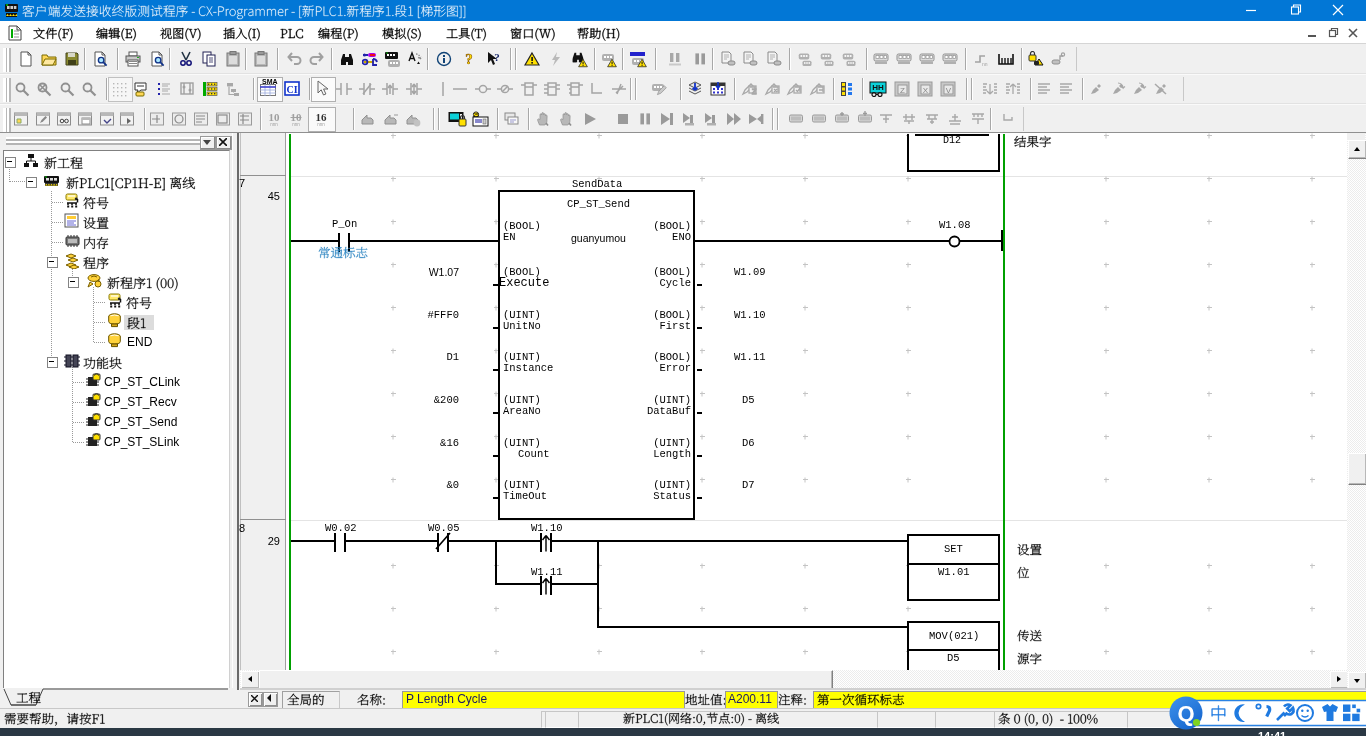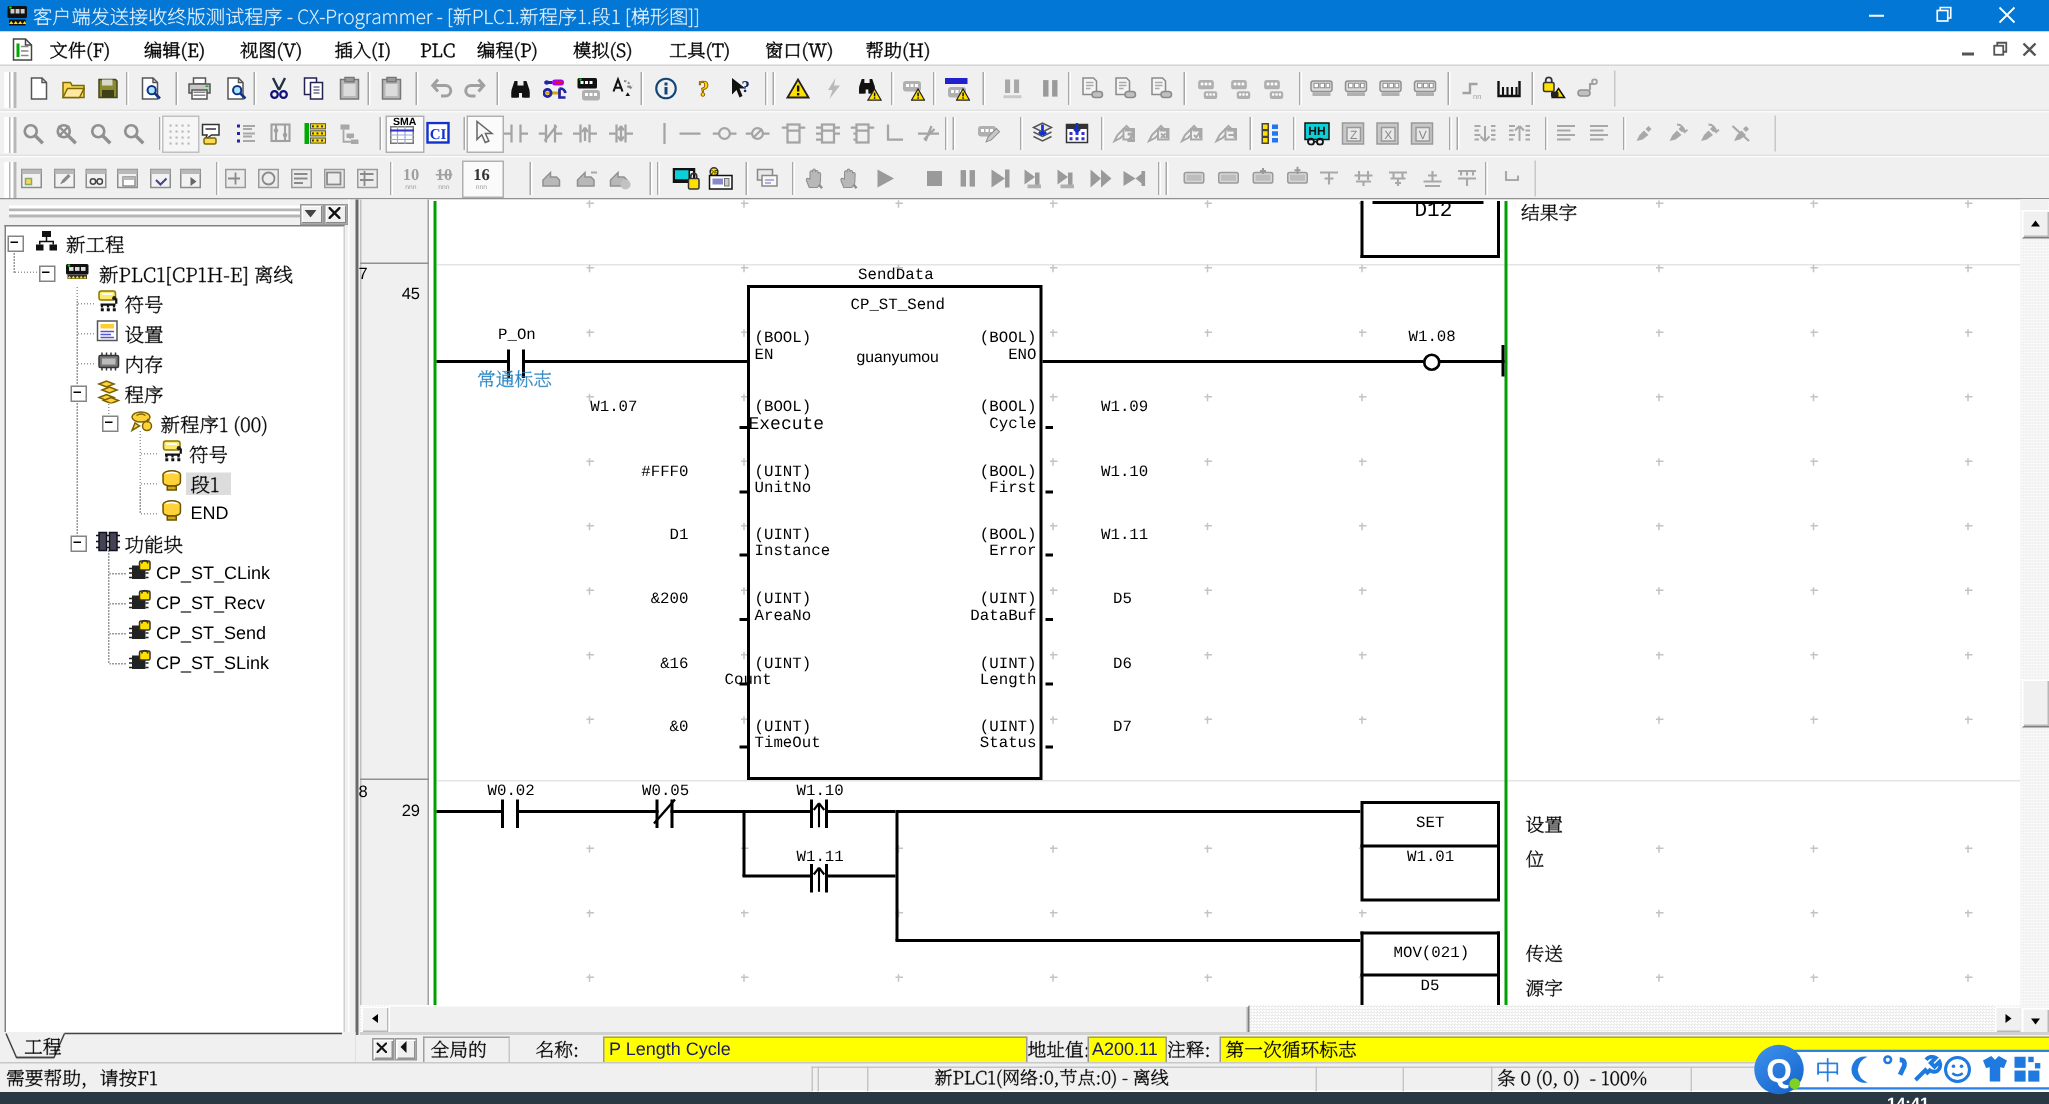--- a/index.html
+++ b/index.html
@@ -1134,41 +1134,41 @@
 <div style="position:absolute;left:1003px;top:134px;width:2px;height:536px;background:#00a000;"></div>
 <div style="position:absolute;left:239px;top:178px;font-family:'Liberation Sans',sans-serif;font-size:11px;color:#000;line-height:11px;white-space:pre">7</div>
 <div style="position:absolute;left:262px;top:191px;font-family:'Liberation Sans',sans-serif;font-size:11px;color:#000;line-height:11px;white-space:pre;width:18px;text-align:right">45</div>
 <div style="position:absolute;left:239px;top:523px;font-family:'Liberation Sans',sans-serif;font-size:11px;color:#000;line-height:11px;white-space:pre">8</div>
 <div style="position:absolute;left:262px;top:536px;font-family:'Liberation Sans',sans-serif;font-size:11px;color:#000;line-height:11px;white-space:pre;width:18px;text-align:right">29</div>
 <svg style="position:absolute;left:0;top:0" width="1366" height="736" viewBox="0 0 1366 736">
     <path d="M391 135.5h5M393 133.5v5 M494 135.5h5M496 133.5v5 M597 135.5h5M599 133.5v5 M700 135.5h5M702 133.5v5 M803 135.5h5M805 133.5v5 M906 135.5h5M908 133.5v5 M1104 135.5h5M1106 133.5v5 M1207 135.5h5M1209 133.5v5 M1310 135.5h5M1312 133.5v5 M391 178.5h5M393 176.5v5 M494 178.5h5M496 176.5v5 M597 178.5h5M599 176.5v5 M700 178.5h5M702 176.5v5 M803 178.5h5M805 176.5v5 M906 178.5h5M908 176.5v5 M1104 178.5h5M1106 176.5v5 M1207 178.5h5M1209 176.5v5 M1310 178.5h5M1312 176.5v5 M391 221.5h5M393 219.5v5 M494 221.5h5M496 219.5v5 M597 221.5h5M599 219.5v5 M700 221.5h5M702 219.5v5 M803 221.5h5M805 219.5v5 M906 221.5h5M908 219.5v5 M1104 221.5h5M1106 219.5v5 M1207 221.5h5M1209 219.5v5 M1310 221.5h5M1312 219.5v5 M391 264.5h5M393 262.5v5 M494 264.5h5M496 262.5v5 M597 264.5h5M599 262.5v5 M700 264.5h5M702 262.5v5 M803 264.5h5M805 262.5v5 M906 264.5h5M908 262.5v5 M1104 264.5h5M1106 262.5v5 M1207 264.5h5M1209 262.5v5 M1310 264.5h5M1312 262.5v5 M391 307.5h5M393 305.5v5 M494 307.5h5M496 305.5v5 M597 307.5h5M599 305.5v5 M700 307.5h5M702 305.5v5 M803 307.5h5M805 305.5v5 M906 307.5h5M908 305.5v5 M1104 307.5h5M1106 305.5v5 M1207 307.5h5M1209 305.5v5 M1310 307.5h5M1312 305.5v5 M391 350.5h5M393 348.5v5 M494 350.5h5M496 348.5v5 M597 350.5h5M599 348.5v5 M700 350.5h5M702 348.5v5 M803 350.5h5M805 348.5v5 M906 350.5h5M908 348.5v5 M1104 350.5h5M1106 348.5v5 M1207 350.5h5M1209 348.5v5 M1310 350.5h5M1312 348.5v5 M391 393.5h5M393 391.5v5 M494 393.5h5M496 391.5v5 M597 393.5h5M599 391.5v5 M700 393.5h5M702 391.5v5 M803 393.5h5M805 391.5v5 M906 393.5h5M908 391.5v5 M1104 393.5h5M1106 391.5v5 M1207 393.5h5M1209 391.5v5 M1310 393.5h5M1312 391.5v5 M391 436.5h5M393 434.5v5 M494 436.5h5M496 434.5v5 M597 436.5h5M599 434.5v5 M700 436.5h5M702 434.5v5 M803 436.5h5M805 434.5v5 M906 436.5h5M908 434.5v5 M1104 436.5h5M1106 434.5v5 M1207 436.5h5M1209 434.5v5 M1310 436.5h5M1312 434.5v5 M391 479.5h5M393 477.5v5 M494 479.5h5M496 477.5v5 M597 479.5h5M599 477.5v5 M700 479.5h5M702 477.5v5 M803 479.5h5M805 477.5v5 M906 479.5h5M908 477.5v5 M1104 479.5h5M1106 477.5v5 M1207 479.5h5M1209 477.5v5 M1310 479.5h5M1312 477.5v5 M391 565.5h5M393 563.5v5 M494 565.5h5M496 563.5v5 M597 565.5h5M599 563.5v5 M700 565.5h5M702 563.5v5 M803 565.5h5M805 563.5v5 M906 565.5h5M908 563.5v5 M1104 565.5h5M1106 563.5v5 M1207 565.5h5M1209 563.5v5 M1310 565.5h5M1312 563.5v5 M391 608.5h5M393 606.5v5 M494 608.5h5M496 606.5v5 M597 608.5h5M599 606.5v5 M700 608.5h5M702 606.5v5 M803 608.5h5M805 606.5v5 M906 608.5h5M908 606.5v5 M1104 608.5h5M1106 606.5v5 M1207 608.5h5M1209 606.5v5 M1310 608.5h5M1312 606.5v5 M391 651.5h5M393 649.5v5 M494 651.5h5M496 649.5v5 M597 651.5h5M599 649.5v5 M700 651.5h5M702 649.5v5 M803 651.5h5M805 649.5v5 M906 651.5h5M908 649.5v5 M1104 651.5h5M1106 649.5v5 M1207 651.5h5M1209 649.5v5 M1310 651.5h5M1312 649.5v5" stroke="#c4c4c4" stroke-width="1"></path>
   </svg>
 <div style="position:absolute;left:907px;top:134px;width:89px;height:36px;background:#fff;border-left:2px solid #000;border-right:2px solid #000;border-bottom:2px solid #000;"></div>
 <div style="position:absolute;left:915px;top:134px;width:74px;height:2px;background:#000;"></div>
-<div style="position:absolute;left:943px;top:136px;font-family:'Liberation Mono',monospace;font-size:14px;color:#000;line-height:10.5px;white-space:pre">D12</div>
+<div style="position:absolute;left:943px;top:136px;font-family:'Liberation Mono',monospace;font-size:10px;color:#000;line-height:10.5px;white-space:pre">D12</div>
 <svg style="position:absolute;left:1014px;top:131.6px;overflow:visible" width="40" height="18" viewBox="0 0 40 18">
     <path fill="#000" stroke="#000" stroke-width="0.28" d="M5.7 10.4 6.4 10.8H10.4L10.7 10.4L11.5 11.0Q11.4 11.1 11.3 11.1Q11.2 11.2 11.0 11.2V15.0Q11.0 15.1 10.9 15.2Q10.7 15.2 10.5 15.2H10.5V11.1H6.2V15.1Q6.2 15.2 6.1 15.2Q6.0 15.3 5.8 15.3H5.7V10.8ZM10.7 14.1V14.4H5.9V14.1ZM9.2 4.1Q9.2 4.2 9.1 4.3Q8.9 4.4 8.7 4.5V9.2H8.2V4.0ZM10.8 8.4Q10.8 8.4 10.9 8.5Q11.1 8.6 11.3 8.8Q11.6 9.0 11.7 9.2Q11.7 9.4 11.4 9.4H5.5L5.4 9.0H10.3ZM11.2 5.7Q11.2 5.7 11.3 5.8Q11.4 5.9 11.5 6.0Q11.7 6.1 11.8 6.2Q12.0 6.4 12.1 6.5Q12.1 6.7 11.8 6.7H4.9L4.8 6.3H10.7ZM4.9 7.1Q4.9 7.2 4.7 7.2Q4.5 7.2 4.2 7.1L4.6 7.0Q4.3 7.4 3.9 8.0Q3.5 8.5 3.0 9.0Q2.5 9.6 2.0 10.1Q1.4 10.7 0.9 11.1L0.9 10.9H1.3Q1.2 11.3 1.1 11.5Q1.0 11.7 0.8 11.7L0.5 10.8Q0.5 10.8 0.6 10.8Q0.7 10.7 0.8 10.7Q1.2 10.3 1.7 9.8Q2.2 9.2 2.6 8.6Q3.1 8.0 3.5 7.5Q3.8 6.9 4.1 6.5ZM3.8 4.5Q3.7 4.6 3.6 4.7Q3.4 4.8 3.1 4.6L3.4 4.6Q3.2 4.9 2.9 5.3Q2.7 5.8 2.3 6.2Q2.0 6.7 1.6 7.1Q1.2 7.5 0.9 7.9L0.9 7.7H1.3Q1.2 8.1 1.1 8.3Q0.9 8.5 0.8 8.5L0.5 7.6Q0.5 7.6 0.6 7.6Q0.7 7.6 0.7 7.5Q1.0 7.2 1.4 6.8Q1.7 6.3 2.0 5.8Q2.2 5.3 2.5 4.9Q2.7 4.4 2.9 4.1ZM0.6 13.6Q1.0 13.5 1.7 13.3Q2.4 13.2 3.3 12.9Q4.1 12.6 5.0 12.4L5.1 12.6Q4.4 12.9 3.4 13.3Q2.5 13.7 1.3 14.2Q1.3 14.4 1.1 14.5ZM0.6 10.9Q1.0 10.9 1.6 10.8Q2.2 10.7 3.1 10.5Q3.9 10.4 4.8 10.3L4.8 10.5Q4.2 10.7 3.1 11.0Q2.1 11.3 0.9 11.6ZM0.6 7.7Q0.9 7.7 1.4 7.7Q1.9 7.7 2.4 7.6Q3.0 7.6 3.6 7.6L3.6 7.8Q3.4 7.9 2.9 8.0Q2.5 8.1 2.0 8.2Q1.4 8.3 0.9 8.4Z M13.1 10.6H22.8L23.4 9.9Q23.4 9.9 23.5 10.0Q23.6 10.0 23.7 10.2Q23.9 10.3 24.1 10.4Q24.2 10.6 24.4 10.7Q24.4 10.8 24.3 10.9Q24.2 10.9 24.1 10.9H13.2ZM18.0 10.6H18.6V10.8Q17.7 12.1 16.2 13.2Q14.8 14.2 13.1 15.0L12.9 14.7Q14.0 14.2 14.9 13.6Q15.9 12.9 16.7 12.1Q17.4 11.4 18.0 10.6ZM19.1 10.6Q19.6 11.2 20.2 11.8Q20.8 12.3 21.5 12.8Q22.3 13.3 23.0 13.7Q23.8 14.1 24.5 14.3L24.5 14.4Q24.3 14.5 24.2 14.6Q24.0 14.7 24.0 14.9Q23.0 14.5 22.1 13.9Q21.1 13.2 20.3 12.4Q19.5 11.6 18.9 10.7ZM18.4 4.6H19.0V15.1Q19.0 15.1 18.9 15.2Q18.7 15.3 18.5 15.3H18.4ZM14.8 4.6V4.3L15.4 4.6H22.4V5.0H15.3V9.5Q15.3 9.5 15.3 9.5Q15.2 9.6 15.1 9.6Q15.0 9.7 14.9 9.7H14.8ZM22.1 4.6H22.0L22.4 4.2L23.2 4.8Q23.1 4.9 23.0 5.0Q22.9 5.0 22.7 5.1V9.3Q22.7 9.4 22.6 9.4Q22.5 9.5 22.4 9.5Q22.3 9.6 22.2 9.6H22.1ZM15.1 6.6H22.4V7.0H15.1ZM15.1 8.7H22.4V9.1H15.1Z M35.6 5.9 36.1 5.4 36.9 6.2Q36.9 6.3 36.8 6.3Q36.6 6.3 36.5 6.3Q36.2 6.7 35.8 7.1Q35.4 7.5 35.1 7.8L34.9 7.7Q35.0 7.4 35.2 7.1Q35.4 6.8 35.5 6.4Q35.7 6.1 35.8 5.9ZM27.1 5.3Q27.3 5.9 27.2 6.4Q27.1 6.9 26.9 7.3Q26.8 7.6 26.5 7.7Q26.4 7.8 26.2 7.9Q26.1 7.9 25.9 7.9Q25.8 7.9 25.7 7.8Q25.6 7.6 25.7 7.5Q25.8 7.3 26.0 7.2Q26.2 7.1 26.5 6.8Q26.7 6.5 26.8 6.1Q26.9 5.7 26.9 5.3ZM35.9 5.9V6.2H26.9V5.9ZM30.6 3.9Q31.1 4.1 31.4 4.4Q31.7 4.6 31.9 4.8Q32.0 5.1 32.0 5.2Q32.0 5.4 32.0 5.6Q31.9 5.7 31.8 5.7Q31.6 5.7 31.5 5.6Q31.4 5.2 31.1 4.8Q30.8 4.3 30.4 4.0ZM33.4 7.7 33.9 7.2 34.7 8.0Q34.7 8.1 34.5 8.1Q34.4 8.1 34.2 8.1Q33.7 8.5 33.0 8.9Q32.2 9.3 31.5 9.6H31.2Q31.7 9.3 32.1 9.0Q32.6 8.7 33.0 8.3Q33.4 7.9 33.6 7.7ZM32.0 9.4Q31.9 9.6 31.5 9.7V14.3Q31.5 14.6 31.4 14.8Q31.4 15.0 31.1 15.1Q30.9 15.2 30.4 15.3Q30.3 15.2 30.3 15.1Q30.2 15.0 30.1 14.9Q29.9 14.8 29.6 14.7Q29.3 14.7 28.9 14.7V14.4Q28.9 14.4 29.1 14.5Q29.3 14.5 29.6 14.5Q30.0 14.5 30.2 14.5Q30.5 14.6 30.6 14.6Q30.8 14.6 30.9 14.5Q31.0 14.4 31.0 14.3V9.2ZM35.9 10.1Q35.9 10.1 36.0 10.2Q36.1 10.3 36.2 10.4Q36.4 10.6 36.5 10.7Q36.7 10.8 36.9 11.0Q36.8 11.2 36.5 11.2H25.7L25.6 10.8H35.3ZM34.0 7.7V8.1H27.8L27.7 7.7Z"></path>
   </svg>
 <div style="position:absolute;left:291px;top:240px;width:207px;height:2px;background:#000;"></div>
 <div style="position:absolute;left:340px;top:233px;width:8px;height:20px;background:#fff;"></div>
 <div style="position:absolute;left:338px;top:233px;width:2px;height:19px;background:#000;"></div>
 <div style="position:absolute;left:348px;top:233px;width:2px;height:19px;background:#000;"></div>
 <div style="position:absolute;left:332px;top:219px;font-family:'Liberation Mono',monospace;font-size:10.5px;color:#000;line-height:10.5px;white-space:pre">P_On</div>
 <svg style="position:absolute;left:318px;top:243.1px;overflow:visible" width="52" height="18" viewBox="0 0 52 18">
     <path fill="#2b85c2" stroke="#2b85c2" stroke-width="0.3" d="M3.6 9.7H9.0V10.0H3.6ZM3.3 7.7V7.4L3.9 7.7H9.0V8.1H3.8V10.4Q3.8 10.5 3.7 10.5Q3.7 10.6 3.6 10.6Q3.5 10.6 3.4 10.6H3.3ZM8.7 7.7H8.6L8.9 7.3L9.7 8.0Q9.7 8.0 9.6 8.1Q9.4 8.1 9.3 8.2V10.3Q9.3 10.3 9.2 10.4Q9.1 10.4 9.0 10.5Q8.9 10.5 8.8 10.5H8.7ZM2.3 11.4V11.0L2.9 11.4H10.0V11.7H2.9V14.6Q2.9 14.6 2.8 14.6Q2.7 14.7 2.6 14.7Q2.5 14.7 2.4 14.7H2.3ZM2.1 6.2H11.3V6.6H2.1ZM2.0 5.7H2.2Q2.4 6.4 2.3 6.9Q2.2 7.4 2.0 7.7Q1.8 8.1 1.6 8.2Q1.4 8.4 1.2 8.5Q0.9 8.5 0.8 8.4Q0.7 8.2 0.8 8.1Q0.9 7.9 1.0 7.8Q1.4 7.6 1.7 7.0Q2.0 6.4 2.0 5.7ZM10.8 6.2H10.7L11.1 5.8L11.9 6.6Q11.9 6.6 11.7 6.7Q11.6 6.7 11.5 6.7Q11.2 7.0 10.9 7.4Q10.5 7.8 10.2 8.0L10.1 7.9Q10.2 7.7 10.3 7.4Q10.5 7.1 10.6 6.8Q10.8 6.5 10.8 6.2ZM6.0 4.0 7.0 4.1Q7.0 4.2 6.9 4.3Q6.7 4.4 6.5 4.5V6.4H6.0ZM2.9 4.1Q3.4 4.3 3.8 4.6Q4.1 4.9 4.3 5.1Q4.4 5.4 4.5 5.6Q4.5 5.8 4.4 5.9Q4.4 6.1 4.2 6.1Q4.1 6.2 3.9 6.0Q3.9 5.7 3.7 5.4Q3.5 5.1 3.2 4.7Q3.0 4.4 2.7 4.2ZM9.1 4.1 10.0 4.6Q10.0 4.6 9.8 4.7Q9.7 4.8 9.5 4.7Q9.2 5.1 8.8 5.6Q8.3 6.0 7.9 6.4H7.6Q7.8 6.1 8.1 5.7Q8.3 5.3 8.6 4.9Q8.9 4.5 9.1 4.1ZM9.7 11.4H9.5L9.9 11.0L10.8 11.6Q10.7 11.7 10.5 11.7Q10.4 11.8 10.2 11.8V13.8Q10.2 14.0 10.1 14.2Q10.1 14.4 9.8 14.6Q9.6 14.7 9.1 14.7Q9.1 14.6 9.0 14.5Q8.9 14.4 8.8 14.3Q8.7 14.2 8.4 14.2Q8.1 14.1 7.7 14.1V13.9Q7.7 13.9 7.9 13.9Q8.1 13.9 8.4 13.9Q8.7 13.9 9.0 13.9Q9.2 13.9 9.3 13.9Q9.5 13.9 9.6 13.9Q9.7 13.8 9.7 13.7ZM6.0 9.8H6.5V15.0Q6.5 15.1 6.4 15.1Q6.4 15.2 6.3 15.2Q6.2 15.3 6.0 15.3H6.0Z M22.9 7.0 23.2 6.6 24.1 7.3Q24.1 7.4 23.9 7.4Q23.7 7.5 23.6 7.5V12.8Q23.6 13.0 23.5 13.2Q23.4 13.4 23.2 13.5Q23.0 13.7 22.6 13.7Q22.6 13.6 22.5 13.5Q22.5 13.4 22.4 13.3Q22.2 13.2 22.0 13.2Q21.8 13.1 21.5 13.1V12.9Q21.5 12.9 21.6 12.9Q21.8 12.9 22.0 12.9Q22.2 12.9 22.4 12.9Q22.6 13.0 22.7 13.0Q22.9 13.0 22.9 12.9Q23.0 12.8 23.0 12.7V7.0ZM18.3 5.4Q19.2 5.6 19.8 5.8Q20.4 6.0 20.7 6.2Q21.1 6.4 21.2 6.5Q21.4 6.7 21.4 6.9Q21.4 7.0 21.4 7.1Q21.3 7.2 21.1 7.2Q21.0 7.2 20.9 7.1Q20.5 6.7 19.8 6.3Q19.1 5.9 18.2 5.6ZM22.5 4.5 22.9 4.1 23.7 4.8Q23.6 4.9 23.5 4.9Q23.4 4.9 23.1 4.9Q22.9 5.2 22.4 5.5Q22.0 5.7 21.5 6.0Q21.0 6.2 20.6 6.4L20.4 6.3Q20.8 6.0 21.2 5.7Q21.6 5.4 22.0 5.1Q22.4 4.8 22.6 4.5ZM23.0 4.5V4.9H17.1L17.0 4.5ZM20.6 13.2Q20.6 13.2 20.4 13.3Q20.3 13.4 20.1 13.4H20.0V7.0H20.6ZM23.1 10.7V11.1H17.3V10.7ZM23.1 8.9V9.3H17.3V8.9ZM17.6 13.4Q17.6 13.5 17.6 13.5Q17.5 13.6 17.4 13.6Q17.3 13.6 17.2 13.6H17.1V7.0V6.7L17.7 7.0H23.2V7.4H17.6ZM15.2 12.6Q15.3 12.6 15.4 12.7Q15.5 12.7 15.6 12.8Q16.2 13.5 16.9 13.8Q17.6 14.1 18.4 14.2Q19.3 14.3 20.4 14.3Q21.5 14.3 22.5 14.3Q23.4 14.3 24.6 14.3V14.4Q24.3 14.5 24.2 14.6Q24.1 14.7 24.0 14.9Q23.4 14.9 22.8 14.9Q22.2 14.9 21.6 14.9Q21.0 14.9 20.2 14.9Q19.1 14.9 18.2 14.8Q17.4 14.6 16.7 14.2Q16.0 13.8 15.4 13.1Q15.3 13.0 15.2 13.0Q15.1 13.0 15.0 13.1Q14.9 13.3 14.6 13.6Q14.3 13.9 14.1 14.3Q13.8 14.6 13.6 14.9Q13.6 15.0 13.6 15.0Q13.6 15.1 13.5 15.2L12.9 14.5Q13.2 14.2 13.5 13.9Q13.9 13.6 14.2 13.3Q14.5 13.0 14.8 12.8Q15.1 12.6 15.2 12.6ZM13.8 4.2Q14.4 4.6 14.8 5.0Q15.2 5.4 15.4 5.7Q15.6 6.0 15.7 6.3Q15.7 6.6 15.7 6.7Q15.6 6.9 15.5 6.9Q15.3 6.9 15.2 6.8Q15.1 6.4 14.8 6.0Q14.6 5.5 14.2 5.0Q13.9 4.6 13.7 4.2ZM15.4 12.8 14.9 13.1V8.5H13.1L13.1 8.1H14.7L15.1 7.6L16.0 8.4Q15.9 8.4 15.8 8.5Q15.7 8.6 15.4 8.6Z M33.3 14.3Q33.3 14.5 33.2 14.7Q33.2 14.9 33.0 15.1Q32.7 15.2 32.3 15.3Q32.3 15.2 32.2 15.0Q32.1 14.9 32.0 14.8Q31.9 14.7 31.7 14.7Q31.4 14.6 31.0 14.6V14.4Q31.0 14.4 31.2 14.4Q31.4 14.4 31.7 14.4Q31.9 14.5 32.2 14.5Q32.4 14.5 32.5 14.5Q32.6 14.5 32.7 14.4Q32.8 14.4 32.8 14.2V8.1H33.3ZM31.8 10.0Q31.7 10.1 31.6 10.1Q31.5 10.2 31.3 10.2Q31.1 10.8 30.8 11.5Q30.4 12.3 30.0 13.0Q29.6 13.7 29.0 14.3L28.8 14.2Q29.3 13.5 29.7 12.7Q30.1 12.0 30.3 11.1Q30.6 10.3 30.7 9.7ZM34.5 9.8Q35.3 10.5 35.8 11.1Q36.3 11.7 36.6 12.2Q36.8 12.8 36.9 13.2Q37.0 13.6 37.0 13.8Q36.9 14.1 36.8 14.1Q36.6 14.2 36.5 14.0Q36.4 13.5 36.2 13.0Q35.9 12.4 35.6 11.9Q35.3 11.3 35.0 10.8Q34.6 10.2 34.3 9.8ZM36.0 7.5Q36.0 7.5 36.1 7.5Q36.2 7.6 36.3 7.7Q36.5 7.8 36.6 8.0Q36.8 8.1 36.9 8.2Q36.9 8.3 36.8 8.4Q36.7 8.4 36.6 8.4H29.6L29.5 8.1H35.5ZM35.4 4.6Q35.4 4.6 35.5 4.6Q35.5 4.7 35.7 4.8Q35.8 4.9 36.0 5.1Q36.1 5.2 36.2 5.3Q36.2 5.5 35.9 5.5H30.3L30.2 5.1H34.9ZM28.0 8.5Q28.5 8.8 28.9 9.1Q29.2 9.4 29.4 9.7Q29.6 10.0 29.6 10.2Q29.6 10.4 29.6 10.5Q29.5 10.7 29.3 10.7Q29.2 10.7 29.0 10.6Q28.9 10.3 28.8 9.9Q28.6 9.5 28.3 9.2Q28.1 8.8 27.8 8.6ZM28.4 4.1Q28.4 4.2 28.3 4.3Q28.2 4.4 28.0 4.4V15.0Q28.0 15.1 27.9 15.1Q27.8 15.2 27.7 15.2Q27.6 15.3 27.6 15.3H27.4V4.0ZM27.9 7.0Q27.6 8.6 27.0 10.1Q26.4 11.5 25.5 12.7L25.3 12.6Q25.8 11.8 26.2 10.8Q26.6 9.9 26.9 8.8Q27.1 7.8 27.3 6.8H27.9ZM29.1 6.2Q29.1 6.2 29.2 6.3Q29.4 6.4 29.6 6.6Q29.8 6.8 30.0 7.0Q29.9 7.2 29.7 7.2H25.7L25.6 6.8H28.6Z M42.1 10.5Q42.1 10.8 41.7 10.8V14.0Q41.7 14.2 41.9 14.3Q42.0 14.3 42.5 14.3H44.3Q45.0 14.3 45.5 14.3Q46.0 14.3 46.1 14.3Q46.3 14.3 46.3 14.2Q46.4 14.2 46.4 14.1Q46.5 13.9 46.6 13.5Q46.6 13.1 46.7 12.5H46.9L46.9 14.2Q47.1 14.2 47.2 14.3Q47.3 14.3 47.3 14.4Q47.3 14.6 47.2 14.6Q47.0 14.7 46.8 14.8Q46.5 14.8 45.9 14.8Q45.3 14.9 44.4 14.9H42.5Q41.9 14.9 41.6 14.8Q41.4 14.7 41.3 14.6Q41.2 14.4 41.2 14.1V10.4ZM44.5 4.1Q44.5 4.2 44.3 4.3Q44.2 4.4 44.0 4.4V9.2H43.5V3.9ZM47.3 8.3Q47.3 8.3 47.4 8.4Q47.5 8.5 47.7 8.6Q47.9 8.7 48.0 8.9Q48.2 9.0 48.3 9.1Q48.3 9.2 48.2 9.3Q48.1 9.3 48.0 9.3H39.3L39.2 9.0H46.8ZM48.3 5.5Q48.3 5.5 48.4 5.6Q48.5 5.7 48.7 5.8Q48.8 6.0 49.0 6.1Q49.2 6.2 49.3 6.4Q49.3 6.6 49.0 6.6H38.4L38.3 6.2H47.8ZM40.0 11.0Q40.1 11.8 40.0 12.4Q39.8 13.0 39.6 13.4Q39.3 13.8 39.1 13.9Q38.9 14.1 38.6 14.2Q38.4 14.3 38.3 14.2Q38.2 14.0 38.3 13.9Q38.3 13.7 38.5 13.6Q38.8 13.4 39.0 13.0Q39.3 12.6 39.5 12.1Q39.8 11.6 39.8 11.0ZM47.1 11.0Q47.8 11.3 48.2 11.7Q48.7 12.1 48.9 12.5Q49.2 12.9 49.2 13.2Q49.3 13.5 49.2 13.7Q49.2 13.9 49.0 13.9Q48.9 13.9 48.7 13.8Q48.6 13.4 48.3 12.8Q48.0 12.3 47.7 11.9Q47.3 11.4 46.9 11.1ZM43.2 9.9Q43.9 10.2 44.3 10.6Q44.7 11.0 44.9 11.3Q45.1 11.6 45.2 11.9Q45.2 12.2 45.2 12.4Q45.1 12.6 45.0 12.6Q44.8 12.6 44.7 12.5Q44.6 12.1 44.4 11.6Q44.1 11.2 43.8 10.7Q43.4 10.3 43.1 10.0Z"></path>
   </svg>
 <div style="position:absolute;left:498px;top:190px;width:193px;height:326px;background:#fff;border:2px solid #000;"></div>
 <div style="position:absolute;left:572px;top:179px;font-family:'Liberation Mono',monospace;font-size:10.5px;color:#000;line-height:10.5px;white-space:pre">SendData</div>
 <div style="position:absolute;left:567px;top:199px;font-family:'Liberation Mono',monospace;font-size:10.5px;color:#000;line-height:10.5px;white-space:pre">CP_ST_Send</div>
 <div style="position:absolute;left:503px;top:221px;font-family:'Liberation Mono',monospace;font-size:10.5px;color:#000;line-height:10.5px;white-space:pre">(BOOL)</div>
 <div style="position:absolute;left:503px;top:232px;font-family:'Liberation Mono',monospace;font-size:10.5px;color:#000;line-height:10.5px;white-space:pre">EN</div>
 <div style="position:absolute;left:571px;top:233px;font-family:Liberation Sans, sans-serif;font-size:10.5px;color:#000;line-height:10.5px;white-space:pre">guanyumou</div>
 <div style="position:absolute;right:675px;top:221px;font-family:'Liberation Mono',monospace;font-size:10.5px;color:#000;line-height:10.5px;white-space:pre">(BOOL)</div>
 <div style="position:absolute;right:675px;top:232px;font-family:'Liberation Mono',monospace;font-size:10.5px;color:#000;line-height:10.5px;white-space:pre">ENO</div>
-<div style="position:absolute;right:941px;top:267px;font-family:Liberation Mono, monospace;font-size:10.5px;color:#000;line-height:10.5px;white-space:pre">W1.07</div>
+<div style="position:absolute;right:907px;top:267px;font-family:Liberation Sans, sans-serif;font-size:10.5px;color:#000;line-height:10.5px;white-space:pre">W1.07</div>
 <div style="position:absolute;left:503px;top:267px;font-family:'Liberation Mono',monospace;font-size:10.5px;color:#000;line-height:10.5px;white-space:pre">(BOOL)</div>
 <div style="position:absolute;left:499px;top:277.5px;font-family:'Liberation Mono',monospace;font-size:12px;color:#000;line-height:10.5px;white-space:pre">Execute</div>
 <div style="position:absolute;right:675px;top:267px;font-family:'Liberation Mono',monospace;font-size:10.5px;color:#000;line-height:10.5px;white-space:pre">(BOOL)</div>
 <div style="position:absolute;right:675px;top:277.5px;font-family:'Liberation Mono',monospace;font-size:10.5px;color:#000;line-height:10.5px;white-space:pre">Cycle</div>
 <div style="position:absolute;left:734px;top:267px;font-family:'Liberation Mono',monospace;font-size:10.5px;color:#000;line-height:10.5px;white-space:pre">W1.09</div>
 <div style="position:absolute;left:493px;top:284px;width:5px;height:1.5px;background:#000;"></div>
 <div style="position:absolute;left:697px;top:284px;width:5px;height:1.5px;background:#000;"></div>
 <div style="position:absolute;right:907px;top:310px;font-family:'Liberation Mono',monospace;font-size:10.5px;color:#000;line-height:10.5px;white-space:pre">#FFF0</div>
 <div style="position:absolute;left:503px;top:310px;font-family:'Liberation Mono',monospace;font-size:10.5px;color:#000;line-height:10.5px;white-space:pre">(UINT)</div>
 <div style="position:absolute;left:503px;top:320.5px;font-family:'Liberation Mono',monospace;font-size:10.5px;color:#000;line-height:10.5px;white-space:pre">UnitNo</div>
@@ -1188,21 +1188,21 @@
 <div style="position:absolute;right:907px;top:395px;font-family:'Liberation Mono',monospace;font-size:10.5px;color:#000;line-height:10.5px;white-space:pre">&amp;200</div>
 <div style="position:absolute;left:503px;top:395px;font-family:'Liberation Mono',monospace;font-size:10.5px;color:#000;line-height:10.5px;white-space:pre">(UINT)</div>
 <div style="position:absolute;left:503px;top:405.5px;font-family:'Liberation Mono',monospace;font-size:10.5px;color:#000;line-height:10.5px;white-space:pre">AreaNo</div>
 <div style="position:absolute;right:675px;top:395px;font-family:'Liberation Mono',monospace;font-size:10.5px;color:#000;line-height:10.5px;white-space:pre">(UINT)</div>
 <div style="position:absolute;right:675px;top:405.5px;font-family:'Liberation Mono',monospace;font-size:10.5px;color:#000;line-height:10.5px;white-space:pre">DataBuf</div>
 <div style="position:absolute;left:742px;top:395px;font-family:'Liberation Mono',monospace;font-size:10.5px;color:#000;line-height:10.5px;white-space:pre">D5</div>
 <div style="position:absolute;left:493px;top:412px;width:5px;height:1.5px;background:#000;"></div>
 <div style="position:absolute;left:697px;top:412px;width:5px;height:1.5px;background:#000;"></div>
 <div style="position:absolute;right:907px;top:438px;font-family:'Liberation Mono',monospace;font-size:10.5px;color:#000;line-height:10.5px;white-space:pre">&amp;16</div>
 <div style="position:absolute;left:503px;top:438px;font-family:'Liberation Mono',monospace;font-size:10.5px;color:#000;line-height:10.5px;white-space:pre">(UINT)</div>
-<div style="position:absolute;left:483px;top:448.5px;font-family:'Liberation Mono',monospace;font-size:10.5px;color:#000;line-height:10.5px;white-space:pre">Count</div>
+<div style="position:absolute;left:518px;top:448.5px;font-family:'Liberation Mono',monospace;font-size:10.5px;color:#000;line-height:10.5px;white-space:pre">Count</div>
 <div style="position:absolute;right:675px;top:438px;font-family:'Liberation Mono',monospace;font-size:10.5px;color:#000;line-height:10.5px;white-space:pre">(UINT)</div>
 <div style="position:absolute;right:675px;top:448.5px;font-family:'Liberation Mono',monospace;font-size:10.5px;color:#000;line-height:10.5px;white-space:pre">Length</div>
 <div style="position:absolute;left:742px;top:438px;font-family:'Liberation Mono',monospace;font-size:10.5px;color:#000;line-height:10.5px;white-space:pre">D6</div>
 <div style="position:absolute;left:493px;top:455px;width:5px;height:1.5px;background:#000;"></div>
 <div style="position:absolute;left:697px;top:455px;width:5px;height:1.5px;background:#000;"></div>
 <div style="position:absolute;right:907px;top:480px;font-family:'Liberation Mono',monospace;font-size:10.5px;color:#000;line-height:10.5px;white-space:pre">&amp;0</div>
 <div style="position:absolute;left:503px;top:480px;font-family:'Liberation Mono',monospace;font-size:10.5px;color:#000;line-height:10.5px;white-space:pre">(UINT)</div>
 <div style="position:absolute;left:503px;top:490.5px;font-family:'Liberation Mono',monospace;font-size:10.5px;color:#000;line-height:10.5px;white-space:pre">TimeOut</div>
 <div style="position:absolute;right:675px;top:480px;font-family:'Liberation Mono',monospace;font-size:10.5px;color:#000;line-height:10.5px;white-space:pre">(UINT)</div>
 <div style="position:absolute;right:675px;top:490.5px;font-family:'Liberation Mono',monospace;font-size:10.5px;color:#000;line-height:10.5px;white-space:pre">Status</div>

